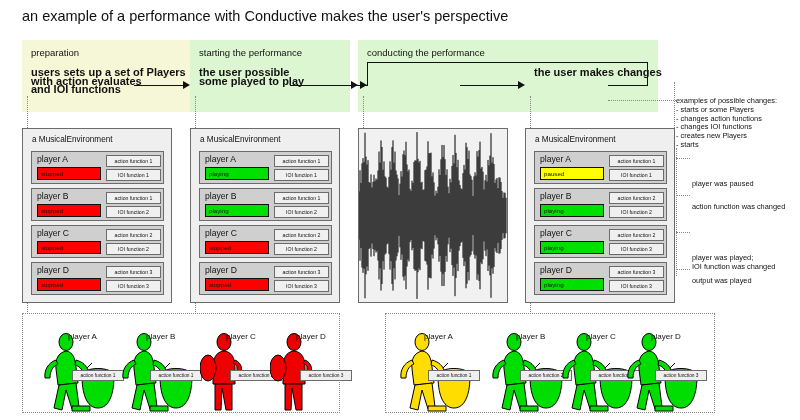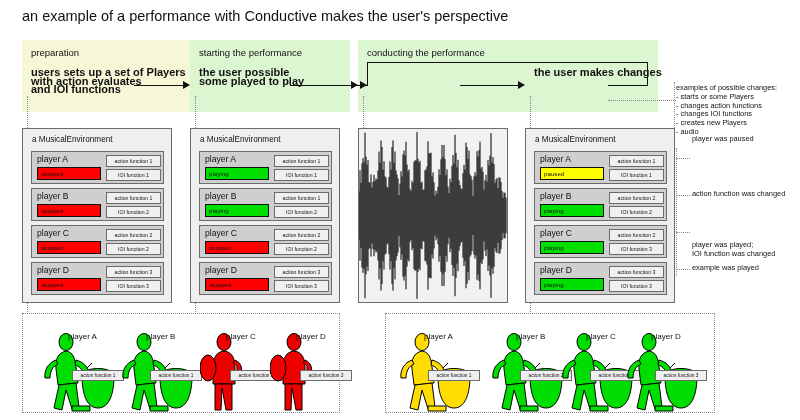--- a/index.html
+++ b/index.html
@@ -42,21 +42,21 @@
   .st-stopped{background:#ff0000;} .st-playing{background:#00e000;} .st-paused{background:#ffff00;}
   .fnbox{position:absolute;left:74px;width:55px;height:12px;background:#f0f0f0;
          border:1px solid #6b6b6b;box-sizing:border-box;font-size:5.2px;color:#111;
          text-align:center;line-height:10px;white-space:nowrap;}
   .fn-a{top:3px;} .fn-i{top:17px;}
 
   
   #wave{left:358px;top:128px;width:150px;height:175px;background:#f1f1f1;border:1.3px solid #6b6b6b;box-sizing:border-box;overflow:hidden;}
 
   
-  .anno{position:absolute;font-size:7.4px;line-height:8.8px;color:#111;white-space:nowrap;}
+  .anno{position:absolute;font-size:7.4px;line-height:8.8px;color:#111;white-space:nowrap;margin-top:13px;}
   #examples{left:676px;top:84px;}
 
   
   .botgrp{position:absolute;border:1px dotted #8a8a8a;box-sizing:border-box;}
   #botgrp-left{left:22px;top:313px;width:318px;height:100px;}
   #botgrp-right{left:385px;top:313px;width:330px;height:100px;}
   .figure{position:absolute;width:74px;height:86px;}
   .figlabel{position:absolute;font-size:8px;color:#111;white-space:nowrap;}
   .figfn{position:absolute;height:11px;background:#efefef;border:1px solid #6b6b6b;
          box-sizing:border-box;font-size:4.8px;color:#111;text-align:center;line-height:9px;white-space:nowrap;}
@@ -207,37 +207,37 @@
     <div class="fnbox fn-i">IOI function 3</div>
   </div>
 </div>
 
 <div class="abs anno" id="examples">
   <div>examples of possible changes:</div>
   <div>- starts or some Players</div>
   <div>- changes action functions</div>
   <div>- changes IOI functions</div>
   <div>- creates new Players</div>
-  <div>- audio</div>
+  <div>- starts</div>
 </div>
 
 <div class="abs doth" style="left:676px;top:158px;width:14px;"></div>
-<div class="abs anno" style="left:692px;top:135px;">player was paused</div>
+<div class="abs anno" style="left:692px;top:167px;">player was paused</div>
 
 <div class="abs doth" style="left:676px;top:195px;width:14px;"></div>
 <div class="abs anno" style="left:692px;top:190px;">action function was changed</div>
 
 <div class="abs doth" style="left:676px;top:232px;width:14px;"></div>
 <div class="abs anno" style="left:692px;top:241px;">
   <div>player was played;</div>
   <div>IOI function was changed</div>
 </div>
 
 <div class="abs doth" style="left:676px;top:269px;width:14px;"></div>
-<div class="abs anno" style="left:692px;top:264px;">example was played</div>
+<div class="abs anno" style="left:692px;top:264px;">output was played</div>
 
 <div class="abs dotv" style="left:676px;top:148px;height:128px;"></div>
 
 <div class="botgrp" id="botgrp-left"></div>
 <div class="botgrp" id="botgrp-right"></div>
 
 <div id="figures-layer">
     <div class="figure" style="left: 42px; top: 330px;"><svg width="74" height="86" viewBox="0 0 74 86">
         <ellipse cx="24" cy="12" rx="7" ry="8.5" fill="#00dd00" stroke="#000" stroke-width="1"></ellipse>
         <path d="M24,21 C16,23 13,29 14,39 L16,55 L36,53 L34,37 C33,28 31,22 24,21 Z" fill="#00dd00" stroke="#000" stroke-width="1"></path>

